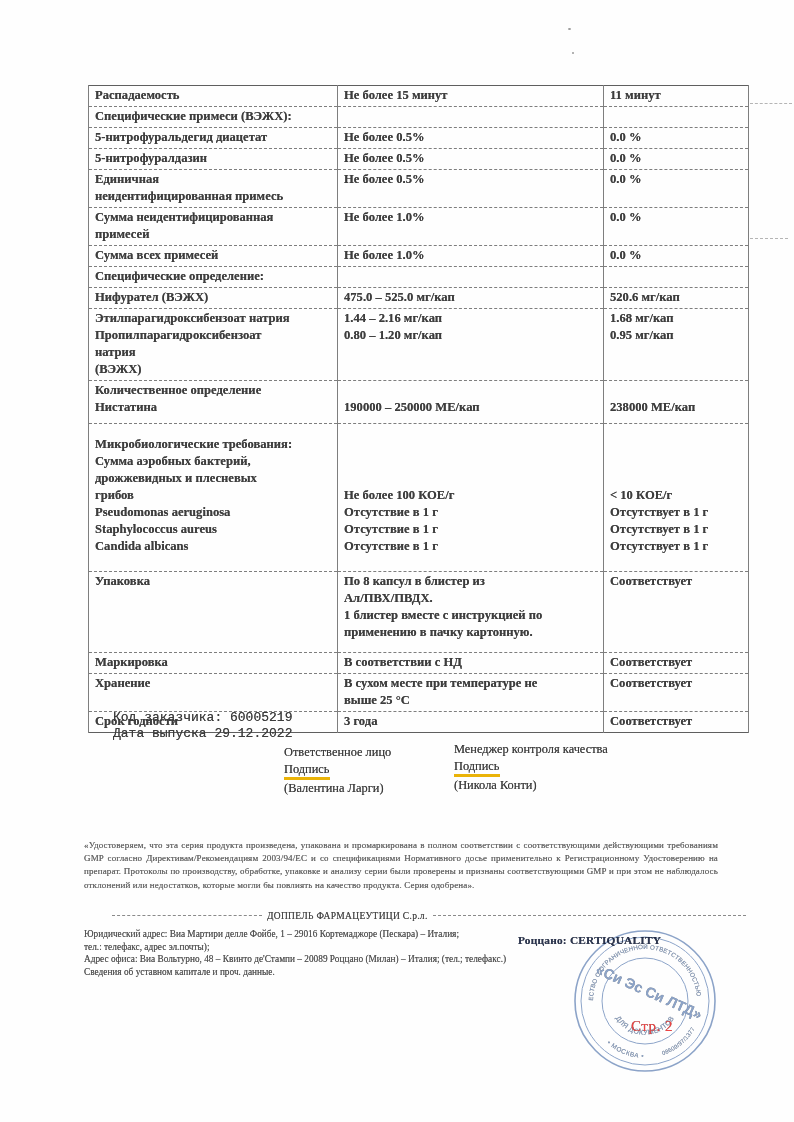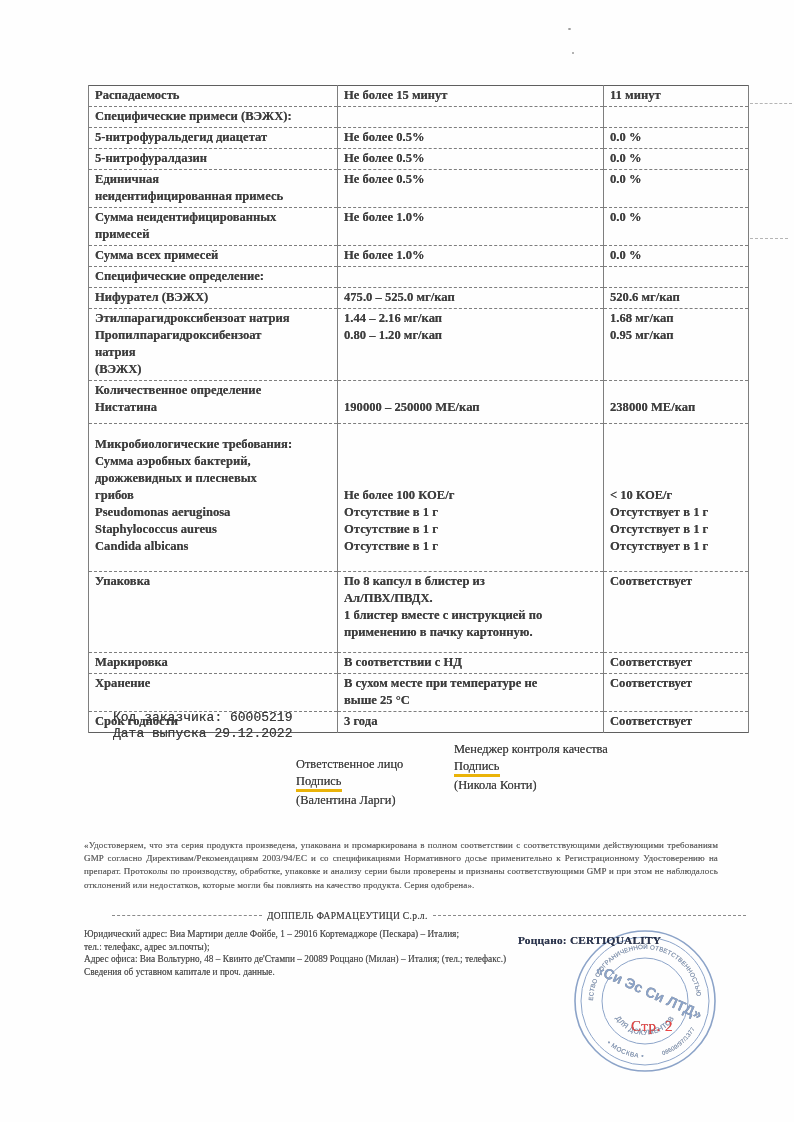--- a/index.html
+++ b/index.html
@@ -20,21 +20,21 @@
     border:1px solid #7e7e7e;
     border-top-style:dashed;border-bottom-style:dashed;
     vertical-align:top;padding:1px 6px 2px 6px;color:#3d3d3d;
   }
   .doc-table{border:1px solid #5f5f5f;font-weight:bold;}
   .ln{min-height:17px;line-height:17px;white-space:nowrap;overflow:visible;}
   
   .meta{position:absolute;left:113px;top:710px;font-size:13px;line-height:16px;font-family:Liberation Mono, monospace;}
   
   .sig{position:absolute;font-size:12.4px;line-height:16.5px;}
-  .sig-left{left:296px;top:744px;margin-top:12px;}
+  .sig-left{left:284px;top:744px;}
   .sig-right{left:454px;top:741px;}
   .sig .u{border-bottom:3px solid #eab308;display:inline-block;padding-bottom:0px;}
   
   .cert{
     position:absolute;left:84px;top:839px;width:634px;margin:0;
     font-size:9px;line-height:13.2px;text-align:justify;
     color:#6a6a6a;letter-spacing:.15px;
   }
   
   .company-line{
@@ -132,21 +132,21 @@
           </td>
           <td>
             <div class="ln">Не более 0.5%</div>
           </td>
           <td>
             <div class="ln">0.0 %</div>
           </td>
         </tr>
         <tr style="height: 35px;">
           <td>
-            <div class="ln">Сумма неидентифицированных</div>
+            <div class="ln">Сумма неидентифицированная</div>
             <div class="ln">примесей</div>
           </td>
           <td>
             <div class="ln">Не более 1.0%</div>
           </td>
           <td>
             <div class="ln">0.0 %</div>
           </td>
         </tr>
         <tr style="height: 21px;">

